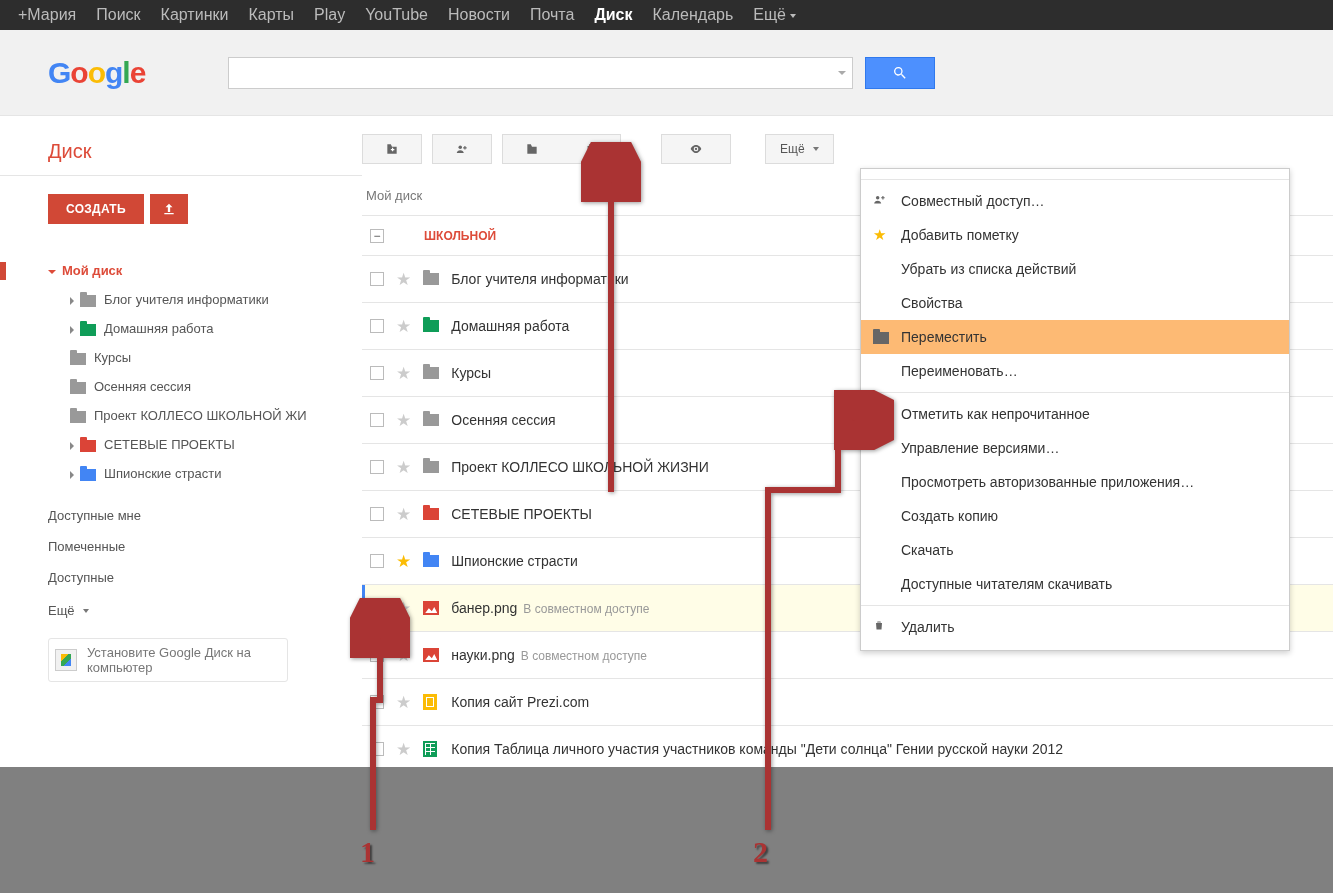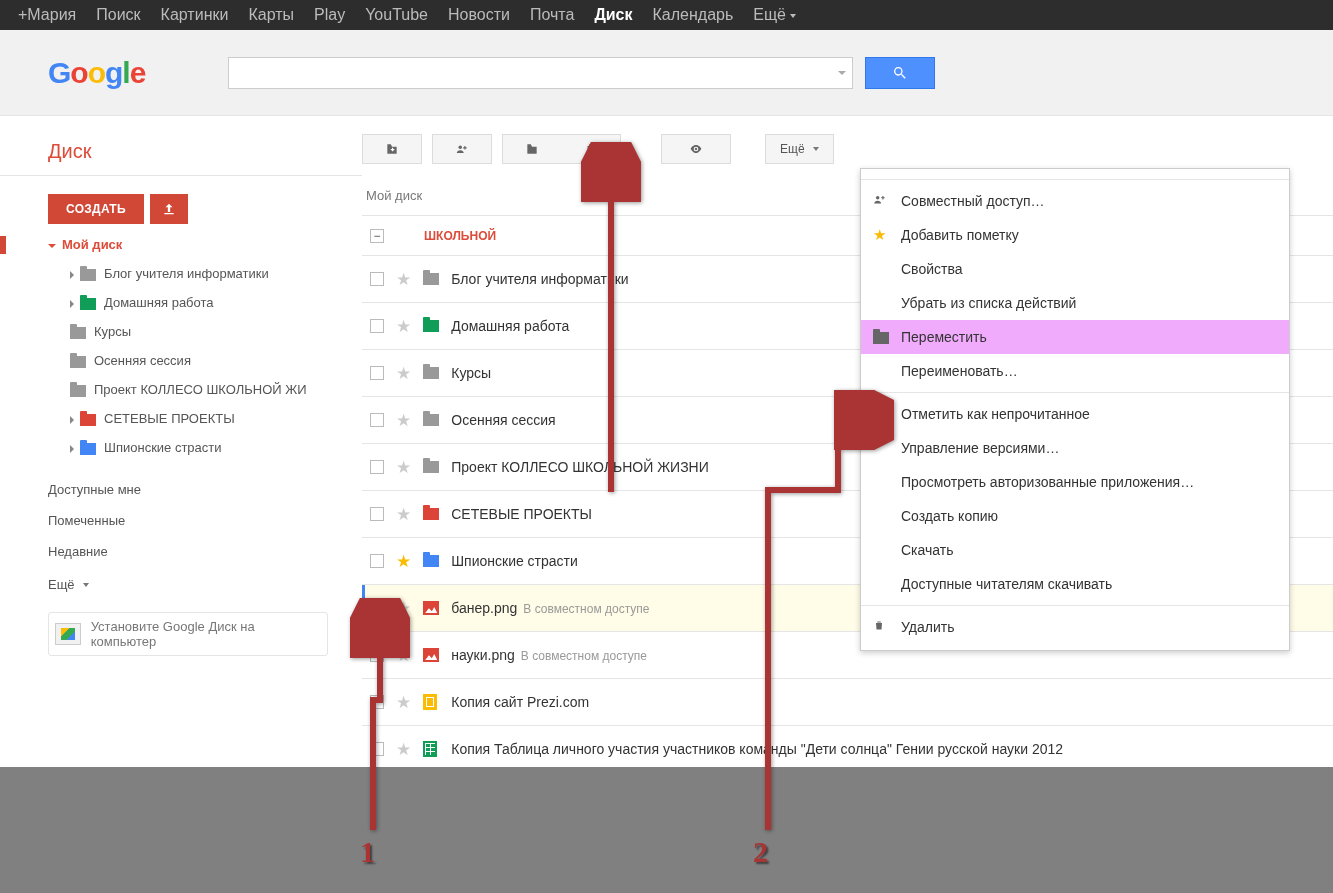--- a/index.html
+++ b/index.html
@@ -23,40 +23,40 @@
   .apptitle{color:#dd4b39;font-size:20px}
   .toolbar{flex:1;padding-top:18px;display:flex;gap:0}
   .tbtn{background:#f5f5f5;border:1px solid #dcdcdc;height:30px;display:flex;align-items:center;justify-content:center;cursor:pointer;margin-right:10px;width:60px;color:#666}
   .tbtn svg{width:14px;height:14px;fill:#666}
   .tbtn.more{width:auto;padding:0 14px;gap:8px}
   .tbtn.more span{font-size:12px;color:#555}
   .tcaret{width:0;height:0;border-left:3px solid transparent;border-right:3px solid transparent;border-top:4px solid #777}
   
   .main{display:flex;position:relative}
   .sidebar{width:362px;padding:18px 0 0 48px}
-  .create-row{display:flex;gap:6px;margin-bottom:6px}
+  .create-row{display:flex;gap:6px;margin-bottom:32px}
   .btn-create{background:#d14836;color:#fff;font-weight:bold;font-size:12px;height:30px;padding:0 18px;display:flex;align-items:center;cursor:pointer;letter-spacing:.3px}
   .btn-upload{background:#d14836;width:38px;height:30px;display:flex;align-items:center;justify-content:center;cursor:pointer}
   .tree{list-style:none}
   .tree li{padding:7px 0;color:#555;cursor:pointer;position:relative}
   .tree .root{color:#dd4b39;font-weight:bold;padding-left:0}
   .tree .lvl1{padding-left:22px}
   .tree .lvl2{padding-left:22px}
   .tree .caret{width:0;height:0;border-top:4px solid transparent;border-bottom:4px solid transparent;border-left:4px solid #888;display:inline-block;margin-right:6px;vertical-align:middle}
   .tree .caret.down{border-left:4px solid transparent;border-right:4px solid transparent;border-top:4px solid #dd4b39;border-bottom:none}
   .red-mark{position:absolute;left:-48px;top:6px;width:6px;height:18px;background:#d14836}
   .folder-ico{display:inline-block;width:16px;height:12px;background:#999;margin-right:8px;vertical-align:middle;position:relative}
   .folder-ico:before{content:"";position:absolute;top:-3px;left:0;width:7px;height:3px;background:inherit;border-radius:1px 1px 0 0}
   .folder-ico.green{background:#0f9d58}
   .folder-ico.red{background:#db4437}
   .folder-ico.blue{background:#4285f4}
   .sec-links{list-style:none;margin-top:12px}
   .sec-links li{padding:8px 0;color:#555;cursor:pointer}
   .sec-more{display:flex;align-items:center;gap:8px;padding:10px 0;color:#555;cursor:pointer}
-  .install{display:flex;align-items:center;gap:10px;margin-top:10px;border:1px solid #e5e5e5;border-radius:3px;padding:6px;width:280px;cursor:pointer;color:#777}
+  .install{display:flex;align-items:center;gap:10px;margin-top:10px;border:1px solid #e5e5e5;border-radius:3px;padding:6px;width:240px;cursor:pointer;color:#777}
   .install-ico{width:26px;height:22px;background:#f1f1f1;border:1px solid #ccc;position:relative}
   .install-ico:before{content:"";position:absolute;left:5px;right:5px;top:4px;bottom:4px;background:linear-gradient(135deg,#fbbc05 33%,#34a853 33% 66%,#4285f4 66%)}
   
   .content{flex:1;padding-top:8px}
   .breadcrumb{color:#777;font-size:13px;padding:4px 0 12px 4px}
   .list{border-top:1px solid #e5e5e5}
   .row{display:flex;align-items:center;height:47px;border-bottom:1px solid #e5e5e5;padding-left:8px;cursor:pointer}
   .row.header-row{height:40px}
   .row.header-row .title{color:#dd4b39;font-weight:bold;font-size:12px}
   .row.selected{background:#fffde7;border-left:3px solid #4285f4;padding-left:5px}
@@ -72,21 +72,21 @@
   .doc-ico{width:14px;height:16px;background:#fbbc05;position:relative}
   .doc-ico:before{content:"";position:absolute;left:3px;right:3px;top:3px;bottom:3px;border:1px solid #fff}
   .sheet-ico{width:14px;height:16px;background:#0f9d58;position:relative}
   .sheet-ico:before{content:"";position:absolute;left:2px;right:2px;top:2px;bottom:2px;background:repeating-linear-gradient(#fff 0 1px,transparent 1px 4px),repeating-linear-gradient(90deg,#fff 0 1px,transparent 1px 5px)}
   .title{color:#333;font-size:14px}
   .muted{color:#999;font-size:12px;margin-left:6px}
   
   .dropdown{position:absolute;left:860px;top:168px;width:430px;background:#fff;border:1px solid #ccc;box-shadow:0 2px 6px rgba(0,0,0,.2);z-index:5}
   .dropdown ul{list-style:none;padding:6px 0}
   .dropdown li{padding:9px 14px 9px 40px;font-size:14px;color:#333;cursor:pointer;position:relative}
-  .dropdown li:hover,.dropdown li.hl{background:#f0abfc}
+  .dropdown li:hover,.dropdown li.hl{background:#fdba74}
   .dropdown .div{height:1px;background:#e5e5e5;margin:4px 0;padding:0}
   .dropdown .ico{position:absolute;left:12px;top:50%;transform:translateY(-50%)}
   .dropdown .sub-caret{position:absolute;right:12px;top:50%;transform:translateY(-50%);width:0;height:0;border-top:4px solid transparent;border-bottom:4px solid transparent;border-left:4px solid #888}
   
   .bottomband{position:absolute;left:0;right:0;top:767px;height:126px;background:#808080;z-index:3}
   
   .arrow{position:absolute;stroke:#a33;stroke-width:6;fill:none;z-index:6;filter:drop-shadow(1px 1px 2px rgba(0,0,0,.4))}
   .arrhead{fill:#a33}
   .annot-num{position:absolute;font-size:30px;font-weight:bold;color:#a33;z-index:7;text-shadow:2px 2px 2px rgba(0,0,0,.5);font-family:Georgia,serif}
 </style>
@@ -187,21 +187,21 @@
       <li class="lvl1"><span class="caret"></span><span class="folder-ico green"></span><span>Домашняя работа</span></li>
       <li class="lvl2"><span class="folder-ico"></span><span>Курсы</span></li>
       <li class="lvl2"><span class="folder-ico"></span><span>Осенняя сессия</span></li>
       <li class="lvl2"><span class="folder-ico"></span><span>Проект КОЛЛЕСО ШКОЛЬНОЙ ЖИ</span></li>
       <li class="lvl1"><span class="caret"></span><span class="folder-ico red"></span><span>СЕТЕВЫЕ ПРОЕКТЫ</span></li>
       <li class="lvl1"><span class="caret"></span><span class="folder-ico blue"></span><span>Шпионские страсти</span></li>
     </ul>
     <ul class="sec-links">
       <li>Доступные мне</li>
       <li>Помеченные</li>
-      <li>Недавние</li>
+      <li>Доступные</li>
     </ul>
     <div class="sec-more">
         <span>Ещё</span>
         <span class="tcaret"></span>
       </div>
     <div class="install">
       <div class="install-ico"></div>
       <div>Установите Google Диск на компьютер</div>
     </div>
   </div>
@@ -309,22 +309,22 @@
 
 <div class="dropdown">
   <ul>
     <li class="div"></li>
     <li><span class="ico"><svg width="14" height="14" viewBox="0 0 24 24" fill="#666">
             <circle cx="8" cy="9" r="3"></circle>
             <path d="M2 19c0-3 3-5 6-5s6 2 6 5H2z"></path>
             <path d="M16 6h2v2h2v2h-2v2h-2v-2h-2V8h2z"></path>
           </svg></span><span>Совместный доступ…</span></li>
     <li><span class="ico" style="color:#fbbc05;font-size:15px">★</span><span>Добавить пометку</span></li>
+    <li>Убрать из списка действий</li>
     <li>Свойства</li>
-    <li>Убрать из списка действий</li>
     <li class="hl"><span class="ico"><span class="folder-ico" style="background:#666"></span></span><span>Переместить</span></li>
     <li>Переименовать…</li>
     <li class="div"></li>
     <li>Отметить как непрочитанное</li>
     <li>Управление версиями…</li>
     <li>Просмотреть авторизованные приложения…</li>
     <li>Создать копию</li>
     <li>Скачать</li>
     <li>Доступные читателям скачивать</li>
     <li class="div"></li>

